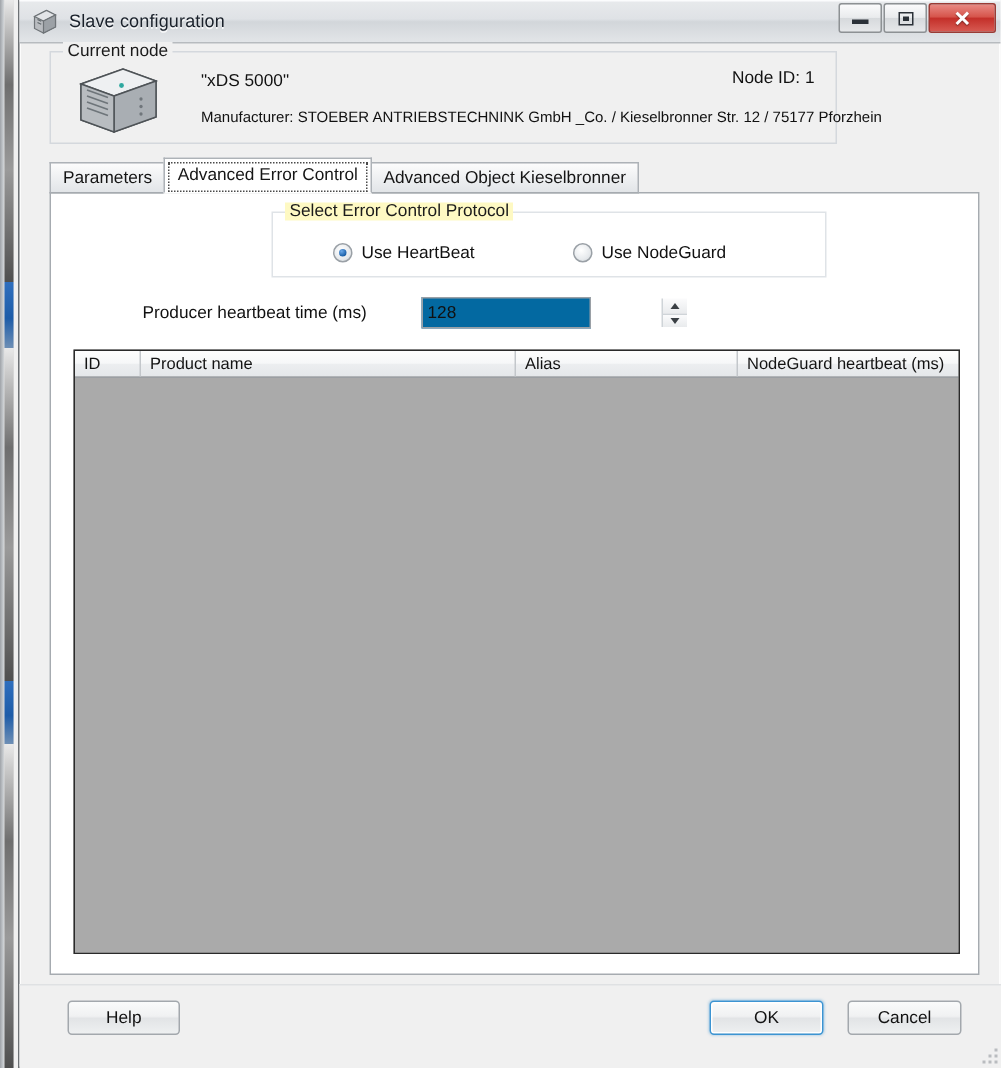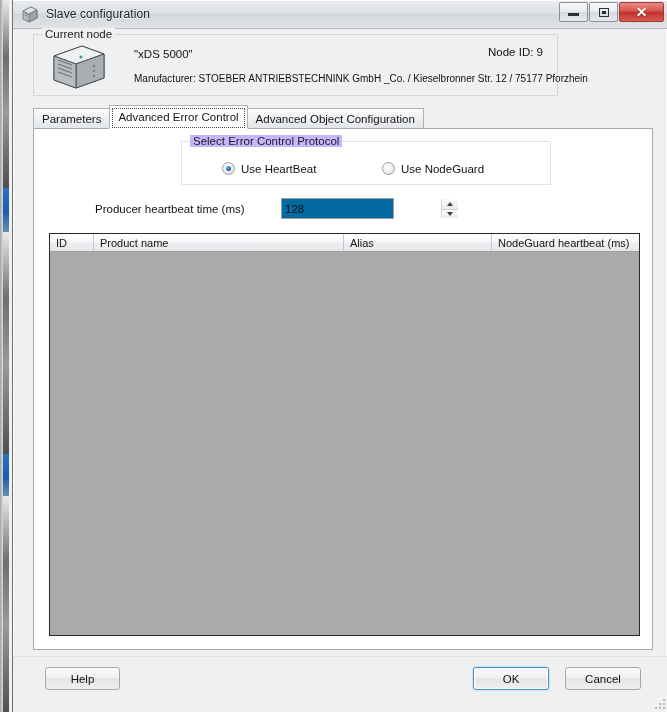--- a/index.html
+++ b/index.html
@@ -160,21 +160,21 @@
     background: #ffffff;
     border: 1px solid #a6abb0;
     z-index: 3;
   }
 
   
   #gb-protocol {
     left: 147px; top: 12px; width: 370px; height: 44px;
     background: #ffffff; border: 1px solid #dfe3e7;
   }
-  #gb-protocol > .gb-title { background: #c4b5fd; text-align: right; }
+  #gb-protocol > .gb-title { background: #fef9c3; text-align: right; }
   .radio-row { position: absolute; left: 0; top: 20px; width: 100%; height: 20px; }
   .radio-item {
     position: absolute; display: flex; align-items: center; cursor: pointer;
   }
   #radio-heartbeat { left: 40px; top: 0; }
   #radio-nodeguard  { left: 200px; top: 0; }
   .radio-dot {
     width: 13px; height: 13px; border-radius: 50%;
     background: radial-gradient(circle at 40% 35%,#ffffff,#e7eaed 60%,#cfd4d8);
     border: 1px solid #9aa0a6;
@@ -334,33 +334,33 @@
         <line x1="10" y1="30" x2="24" y2="35" stroke="#6e757a" stroke-width="1.1"></line>
         <circle cx="33" cy="15" r="1.6" fill="#2fa8a0"></circle>
         <circle cx="46" cy="24" r="1.1" fill="#70767b"></circle>
         <circle cx="46" cy="29" r="1.1" fill="#70767b"></circle>
         <circle cx="46" cy="34" r="1.1" fill="#70767b"></circle>
       </svg>
     </div>
 
     <div id="node-name">"xDS 5000"</div>
     <div id="node-manufacturer">Manufacturer: STOEBER ANTRIEBSTECHNINK GmbH _Co. / Kieselbronner Str. 12 / 75177 Pforzhein</div>
-    <div id="node-id">Node ID: 9</div>
+    <div id="node-id">Node ID: 1</div>
   </div>
 
   <div id="tabstrip">
     <div class="tab">
       <span>Parameters</span>
     </div>
     <div class="tab selected">
       <span>Advanced Error Control</span>
       <span class="tab-focus"></span>
     </div>
     <div class="tab">
-      <span>Advanced Object Configuration</span>
+      <span>Advanced Object Kieselbronner</span>
     </div>
   </div>
 
   <div id="tabpage">
 
     <div class="groupbox" id="gb-protocol">
       <div class="gb-title">Select Error Control Protocol</div>
       <div class="radio-row">
         <div class="radio-item checked" id="radio-heartbeat">
           <span class="radio-dot"></span>

